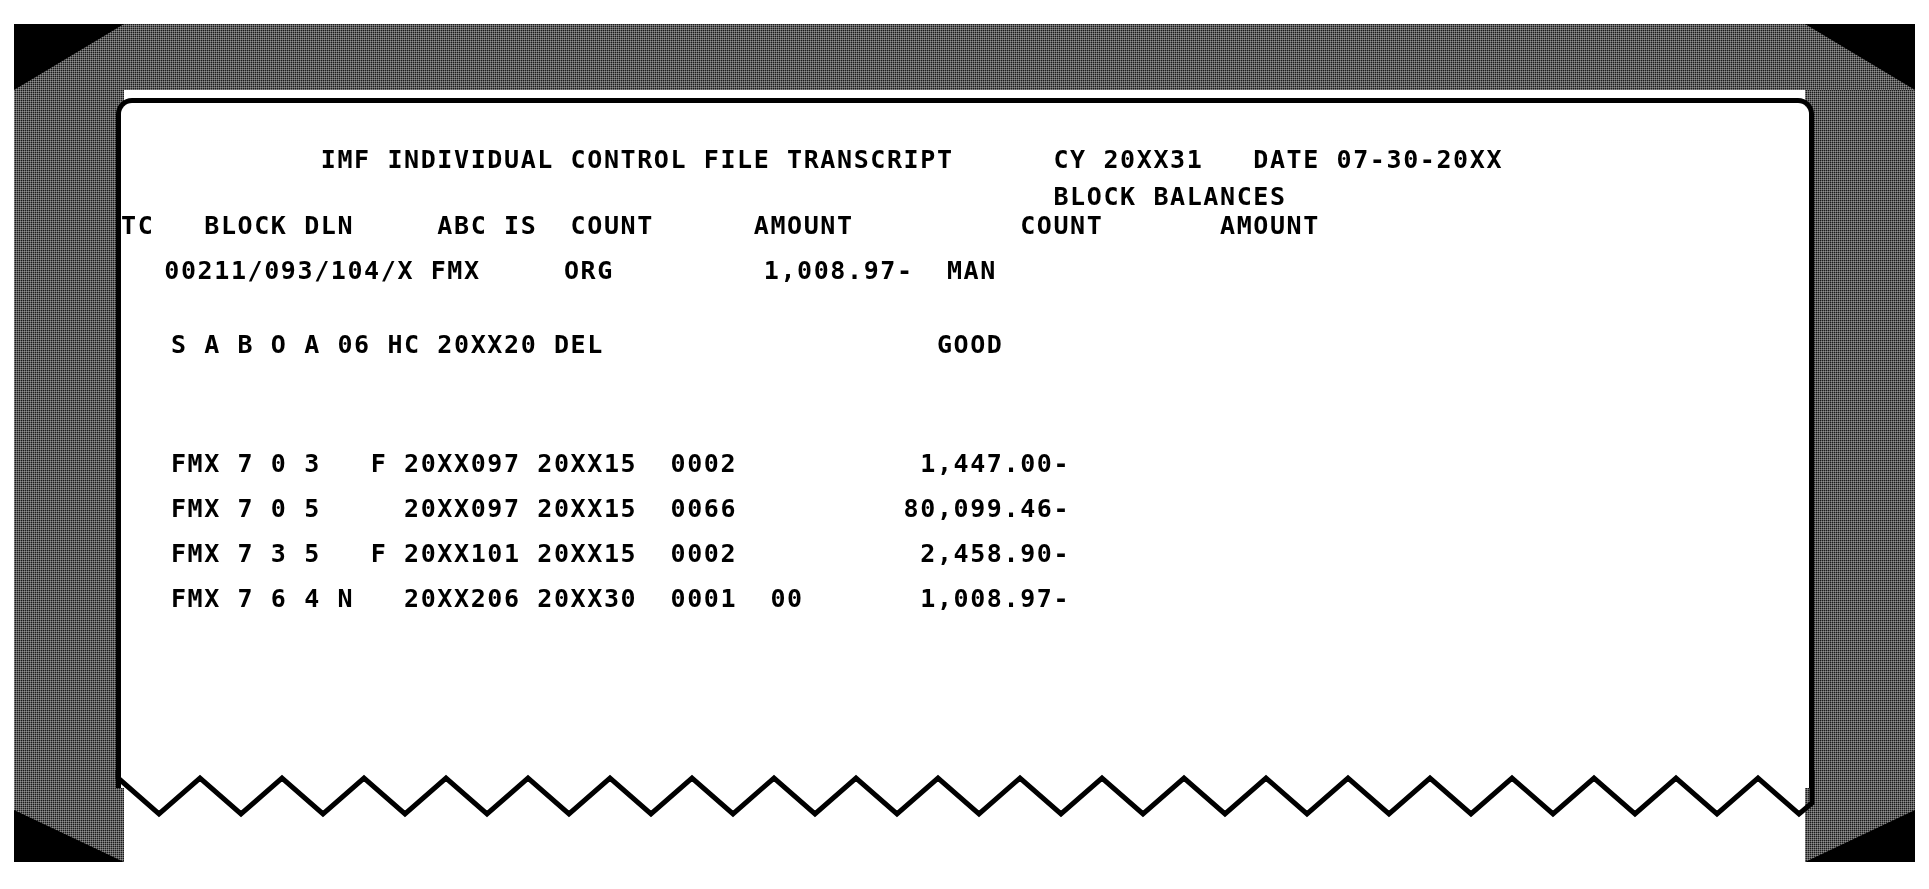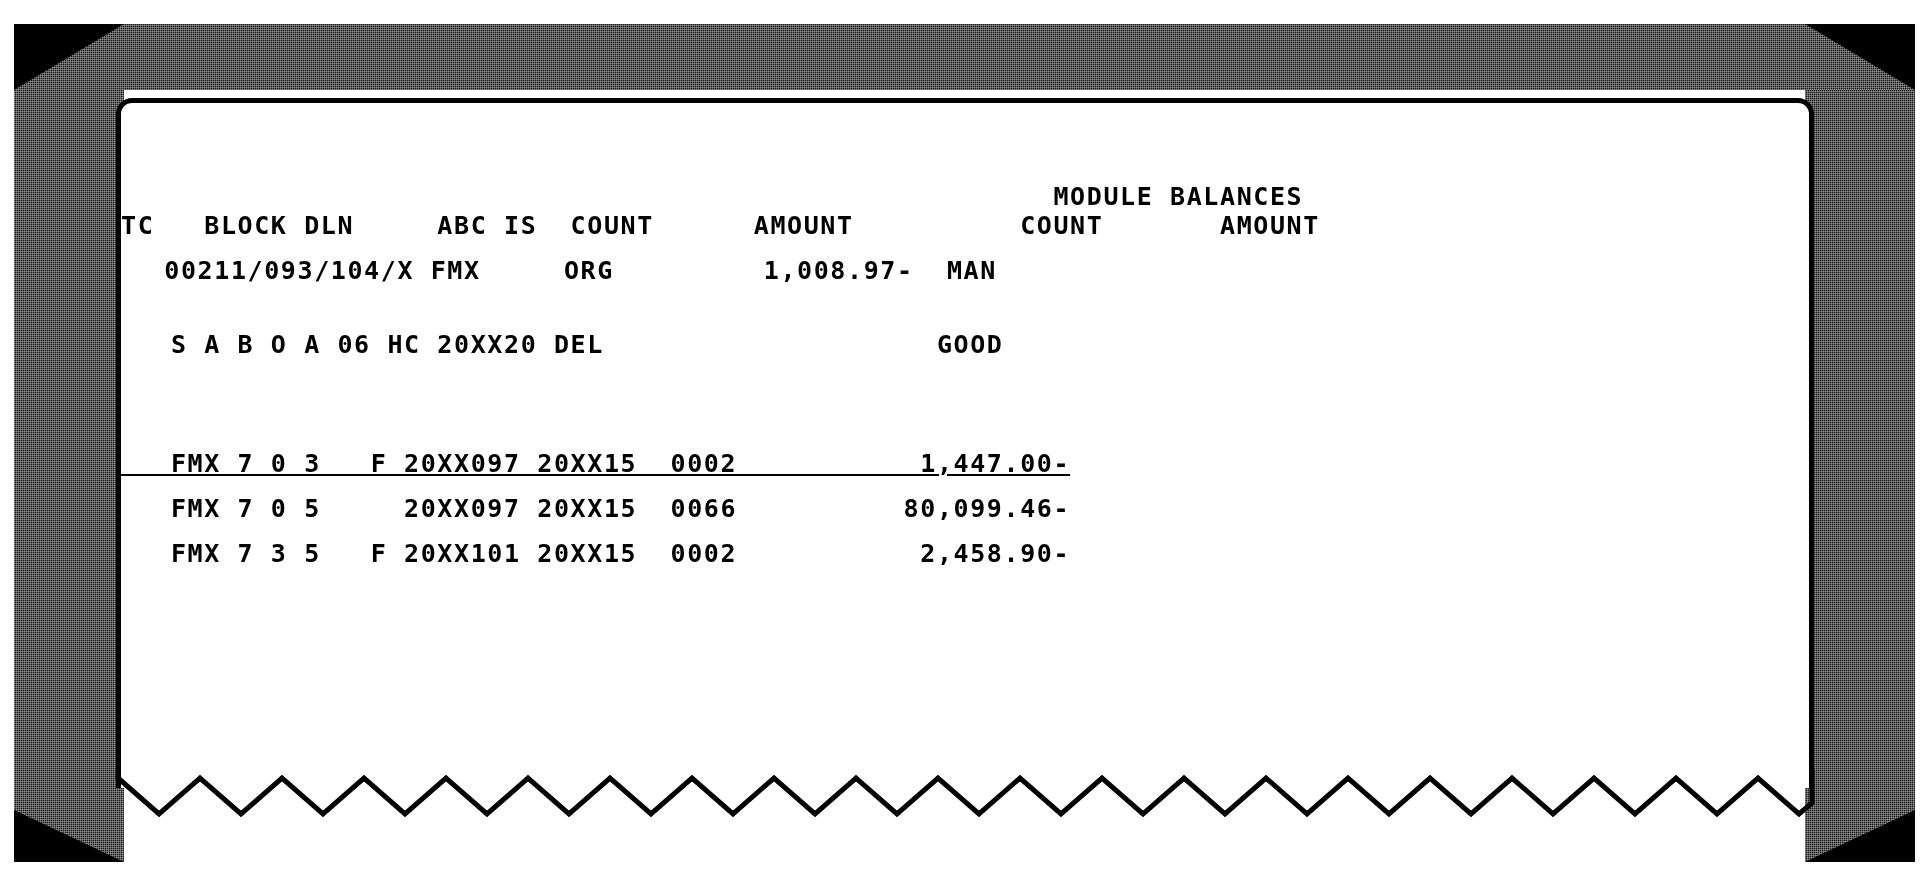--- a/index.html
+++ b/index.html
@@ -150,21 +150,21 @@
   }
 
   
   .r-title   { top: 38px; }
   .r-sub     { top: 75px; }
   .r-hdr     { top: 104px; }
   .r-d1      { top: 149px; margin-left: 10px; }
   .r-d2      { top: 186px; }
   .r-d3      { top: 223px; }
   .r-t1      { top: 297px; }
-  .r-t2      { top: 342px; text-decoration: underline; }
+  .r-t2      { top: 342px; }
   .r-t3      { top: 387px; }
   .r-t4      { top: 432px; }
   .r-t5      { top: 477px; }
 </style>
 </head>
 <body>
 
 <div id="page">
 
   <div class="bezel">
@@ -173,37 +173,39 @@
     <div class="bezel-top"></div>
     <div class="bevel-tl"></div>
     <div class="bevel-tr"></div>
     <div class="bevel-bl"></div>
     <div class="bevel-br"></div>
   </div>
 
   <div class="paper">
     <div class="report">
 
-
-      <div class="line r-sub">                                                        MODULE BALANCES</div>
+      <div class="line r-title">            IMF INDIVIDUAL CONTROL FILE TRANSCRIPT      CY 20XX31   DATE 07-30-20XX</div>
+
+      <div class="line r-sub">                                                        BLOCK BALANCES</div>
 
       <div class="line r-hdr">TC   BLOCK DLN     ABC IS  COUNT      AMOUNT          COUNT       AMOUNT</div>
 
       <div class="line r-d1">  00211/093/104/X FMX     ORG         1,008.97-  MAN</div>
 
 
       <div class="line r-d3">   S A B O A 06 HC 20XX20 DEL                    GOOD</div>
 
 
       <div class="line r-t2">   FMX 7 0 3   F 20XX097 20XX15  0002           1,447.00-</div>
 
       <div class="line r-t3">   FMX 7 0 5     20XX097 20XX15  0066          80,099.46-</div>
 
       <div class="line r-t4">   FMX 7 3 5   F 20XX101 20XX15  0002           2,458.90-</div>
 
+      <div class="line r-t5">   FMX 7 6 4 N   20XX206 20XX30  0001  00       1,008.97-</div>
 
     </div>
   </div>
 
   <div class="tear">
     <svg width="1704" height="62" viewBox="0 0 1704 62" xmlns="http://www.w3.org/2000/svg">
       <path d="M5,0 L5,8
                L46,44 L87,8 L128,44 L169,8 L210,44 L251,8 L292,44 L333,8
                L374,44 L415,8 L456,44 L497,8 L538,44 L579,8 L620,44 L661,8
                L702,44 L743,8 L784,44 L825,8 L866,44 L907,8 L948,44 L989,8

